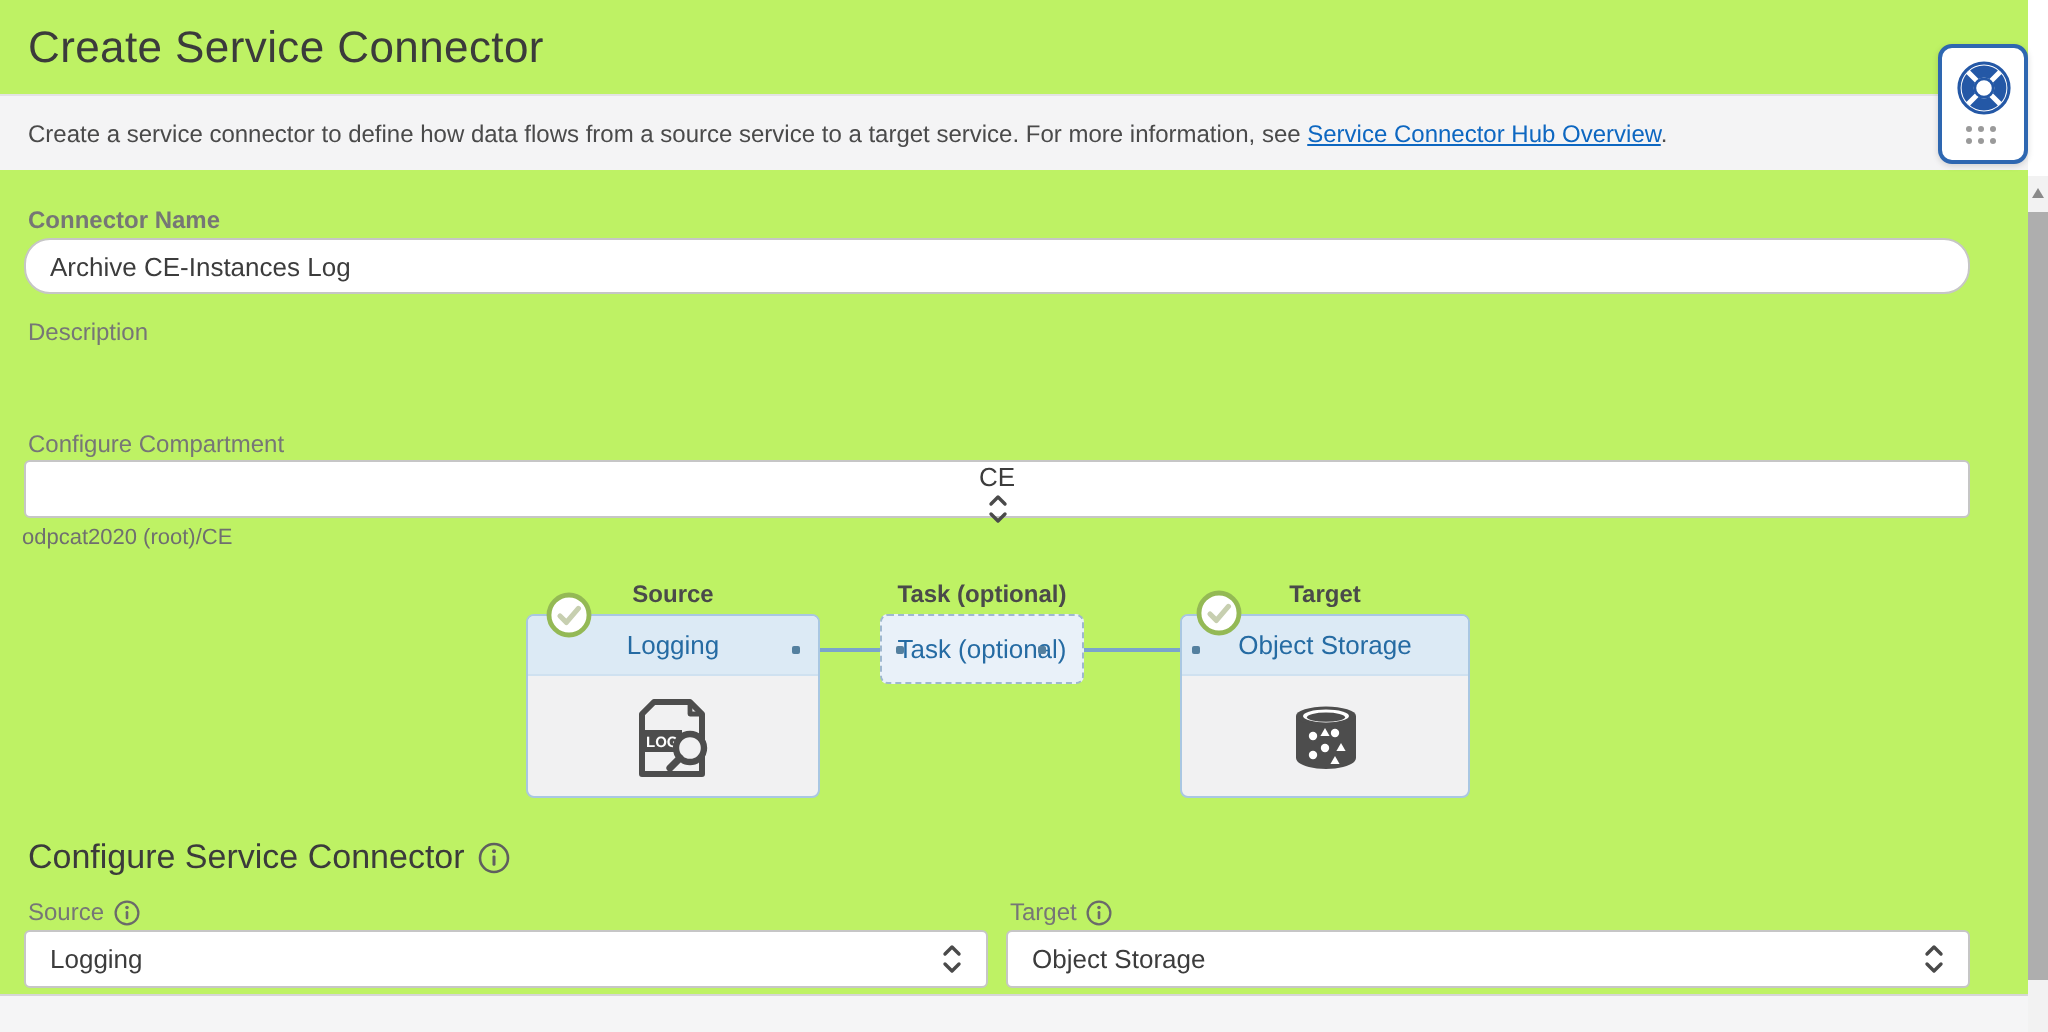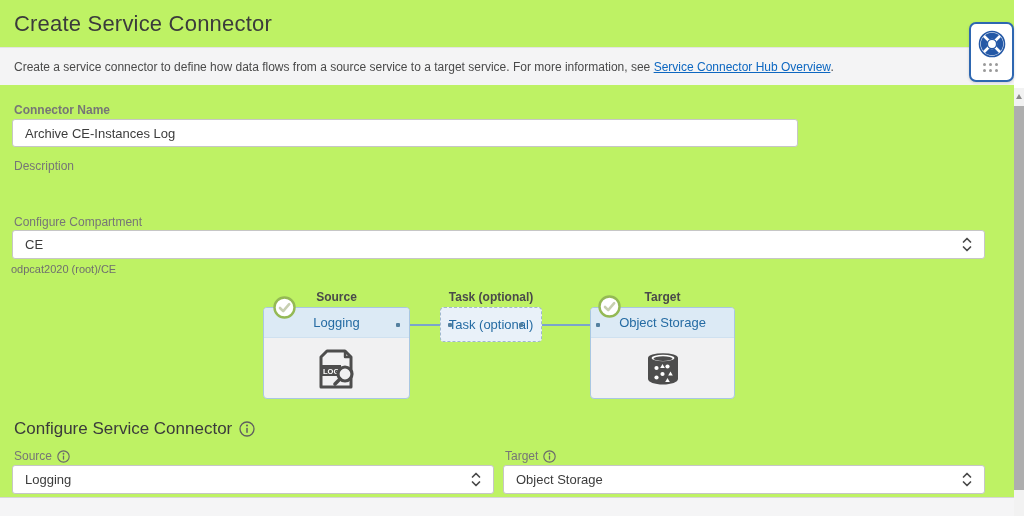--- a/index.html
+++ b/index.html
@@ -34,23 +34,23 @@
   
   .field-label { font-size:12px; color:#767676; }
   .lbl-name { left:14px; top:103px;font-weight:bold; }
   .lbl-desc { left:14px; top:159px; }
   .lbl-comp { left:14px; top:215px; }
   .textbox, .selectbox {
     background:#fff; border:1px solid #c6c6c6; border-radius:3px;
     font-size:13px; color:#3c3c3c; display:flex; align-items:center;
     padding:0 12px;
   }
-  .tb-name { left:12px; top:119px; width:786px; height:28px; }
+  .tb-name { left:12px; top:119px; width:973px; height:28px;border-radius:13px; }
   .tb-desc { left:12px; top:175px; width:973px; height:28px; }
-  .sel-comp { left:12px; top:230px; width:973px; height:29px; cursor:pointer; }
+  .sel-comp { left:12px; top:230px; width:973px; height:29px; cursor:pointer;flex-direction:column; }
   .helper-text { left:11px; top:263px; font-size:11px; color:#6f6f6f; }
   .selectbox .val { flex:1; }
   .updown { flex:none; }
 
   
   .diag-label { font-size:12px; font-weight:bold; color:#4a4a4a; text-align:center; top:290px; }
   .dl-source { left:263px; width:147px; }
   .dl-task   { left:440px; width:102px; }
   .dl-target { left:590px; width:145px; }
   .svc-box {

